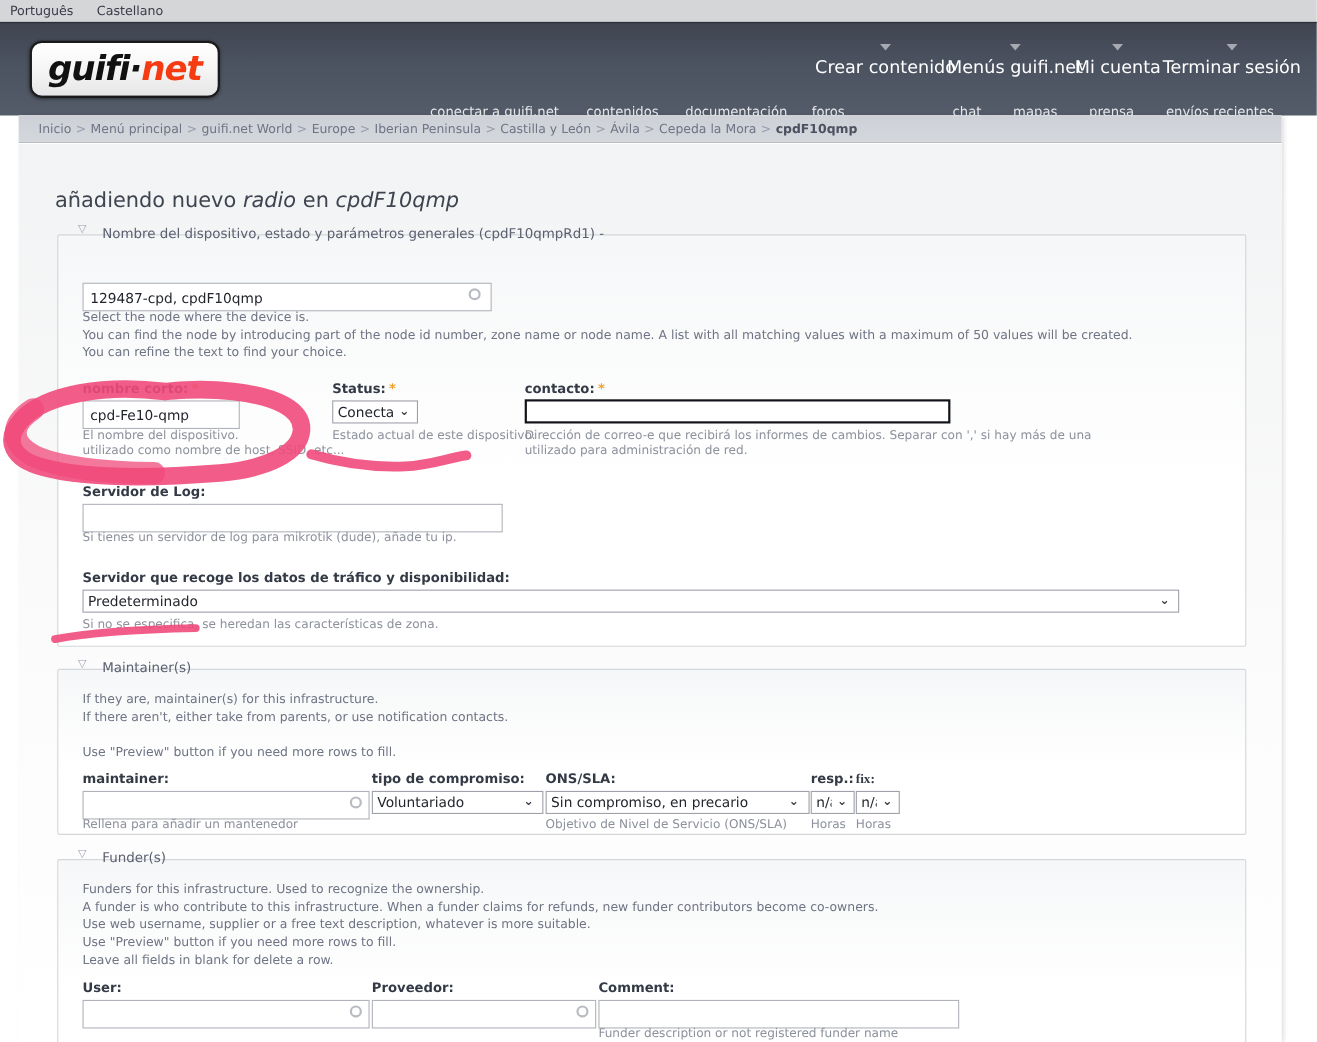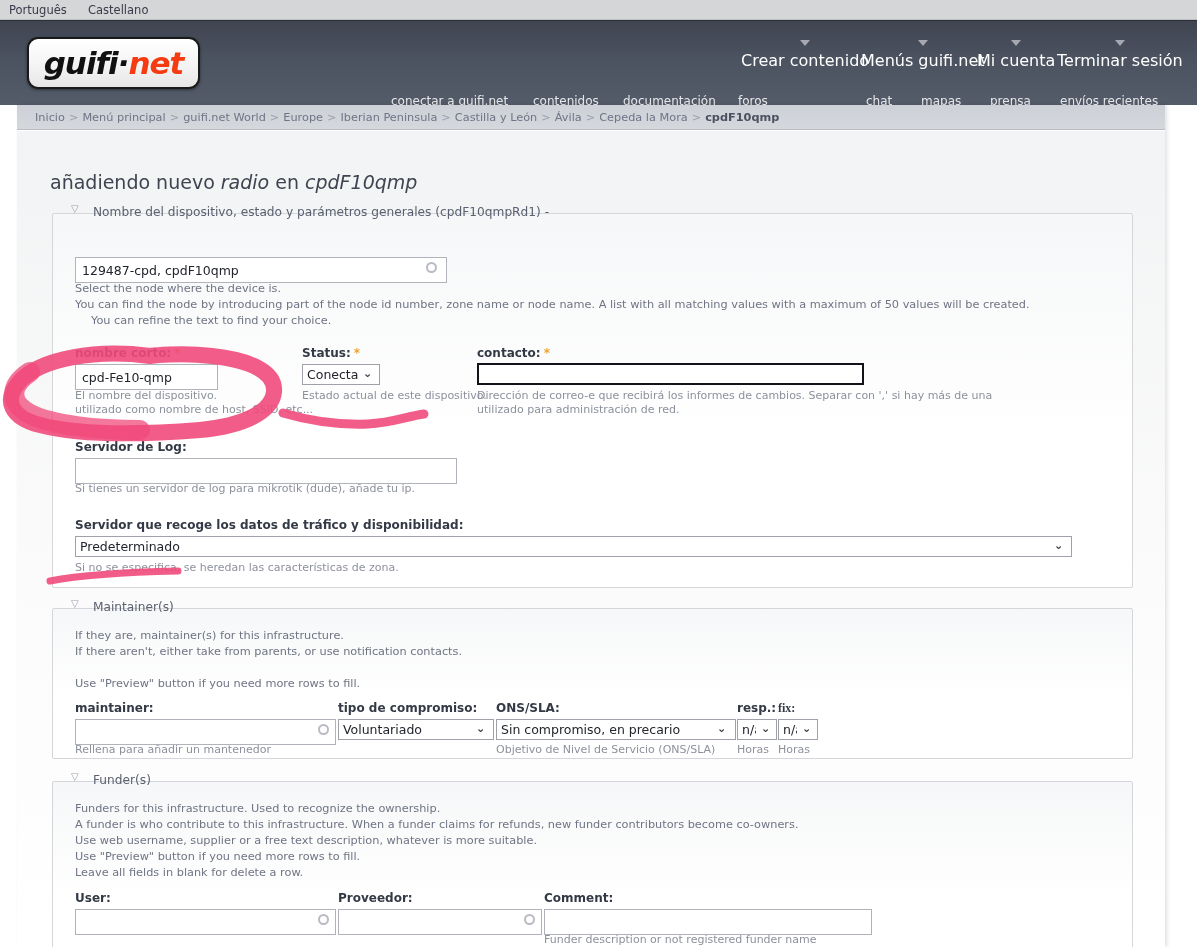--- a/index.html
+++ b/index.html
@@ -281,21 +281,21 @@
     <div id="page-title"><span>añadiendo nuevo </span><em>radio</em><span> en </span><em>cpdF10qmp</em></div>
 
     <fieldset class="fset" id="fset-general">
       <legend class="fset-legend"><span class="tri"></span><span>Nombre del dispositivo, estado y parámetros generales (cpdF10qmpRd1) -</span></legend>
 
       <div class="flabel" style="left:22px; top:25px;margin-top:27px;">Node:</div>
       <input class="ftext" style="left: 22px; top: 43px; width: 372px;" value="129487-cpd, cpdF10qmp">
       <div class="throbber" style="left:373px; top:48px;"></div>
       <div class="helptext" style="left:22px; top:67px;">Select the node where the device is.</div>
       <div class="helptext" style="left:22px; top:83px;">You can find the node by introducing part of the node id number, zone name or node name. A list with all matching values with a maximum of 50 values will be created.</div>
-      <div class="helptext" style="left:38px; top:99px;">You can refine the text to find your choice.</div>
+      <div class="helptext" style="left:22px; top:99px;">You can refine the text to find your choice.</div>
 
       <div class="flabel" style="left:22px; top:132px;"><span>nombre corto:</span><span class="req">*</span></div>
       <input class="ftext" style="left: 22px; top: 150px; width: 143px;" value="cpd-Fe10-qmp">
       <div class="fdesc" style="left:22px; top:175px;">El nombre del dispositivo.</div>
       <div class="fdesc" style="left:22px; top:189px;">utilizado como nombre de host, SSID, etc...</div>
 
       <div class="flabel" style="left:249px; top:132px;"><span>Status:</span><span class="req">*</span></div>
       <select class="fsel" id="status-select" style="left:249px; top:150px; width:78px;"><option value="Conectado">Conectado</option><option value="Planificado">Planificado</option><option value="Probando">Probando</option><option value="Reservado">Reservado</option><option value="Inactivo">Inactivo</option></select>
       <span class="sel-caret" style="left:310px; top:153px;">⌄</span>
       <div class="fdesc" style="left:249px; top:175px;">Estado actual de este dispositivo.</div>

